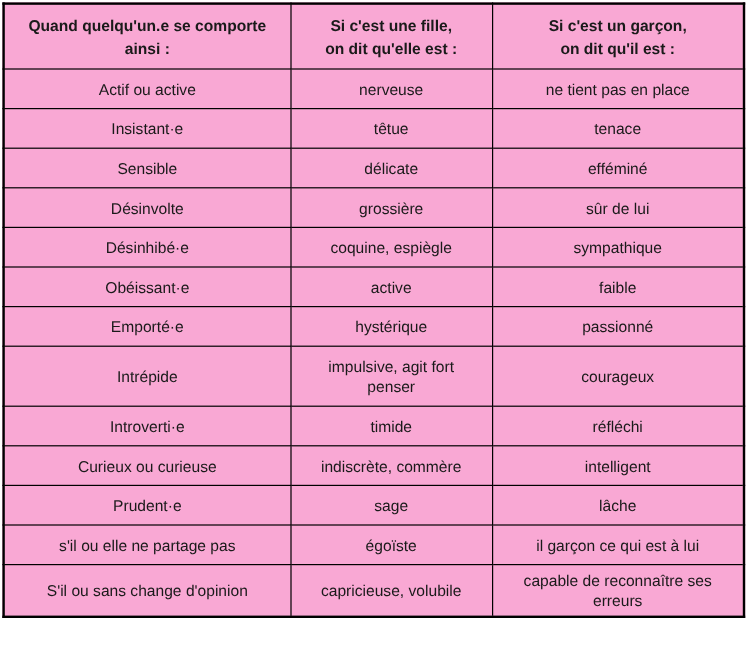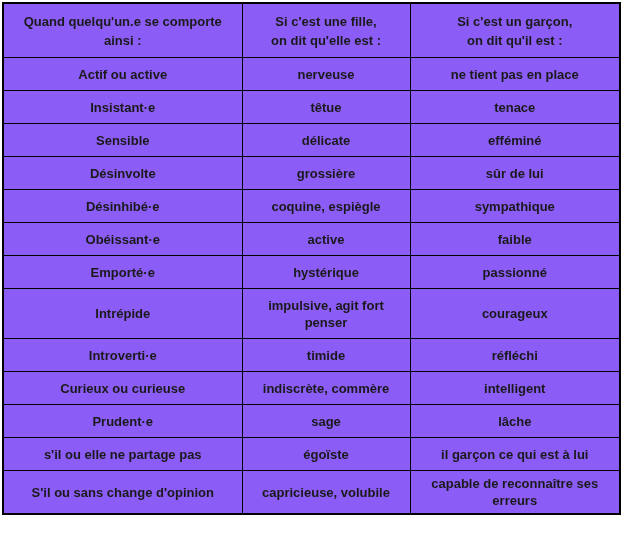--- a/index.html
+++ b/index.html
@@ -14,42 +14,42 @@
     width: 630px;
     height: 560px;
     font-family: "Liberation Sans", sans-serif;
     color: #1a1a1a;
   }
   table.stereotype-table {
     border-collapse: collapse;
     table-layout: fixed;
     margin: 2px 0 0 2px;
     border: 2px solid #000000;
-    background: #8b5cf6;
+    background: #f9a8d4;
   }
   table.stereotype-table col.c1 { width: 239px; }
   table.stereotype-table col.c2 { width: 168px; }
   table.stereotype-table col.c3 { width: 210px; }
   table.stereotype-table th,
   table.stereotype-table td {
     border: 1px solid #000000;
     text-align: center;
     vertical-align: middle;
     padding: 4px 10px;
     font-size: 13px;
     white-space: pre-line;
     overflow: hidden;
   }
   table.stereotype-table th {
     font-weight: bold;
     height: 45px;
     line-height: 19px;
   }
   table.stereotype-table td {
-    font-weight: bold;
+    font-weight: normal;
     height: 24px;
     line-height: 17px;
   }
   
   tbody tr:nth-child(8) td,
   tbody tr:nth-child(14) td {
     height: 41px;
   }
 </style>
 </head>

